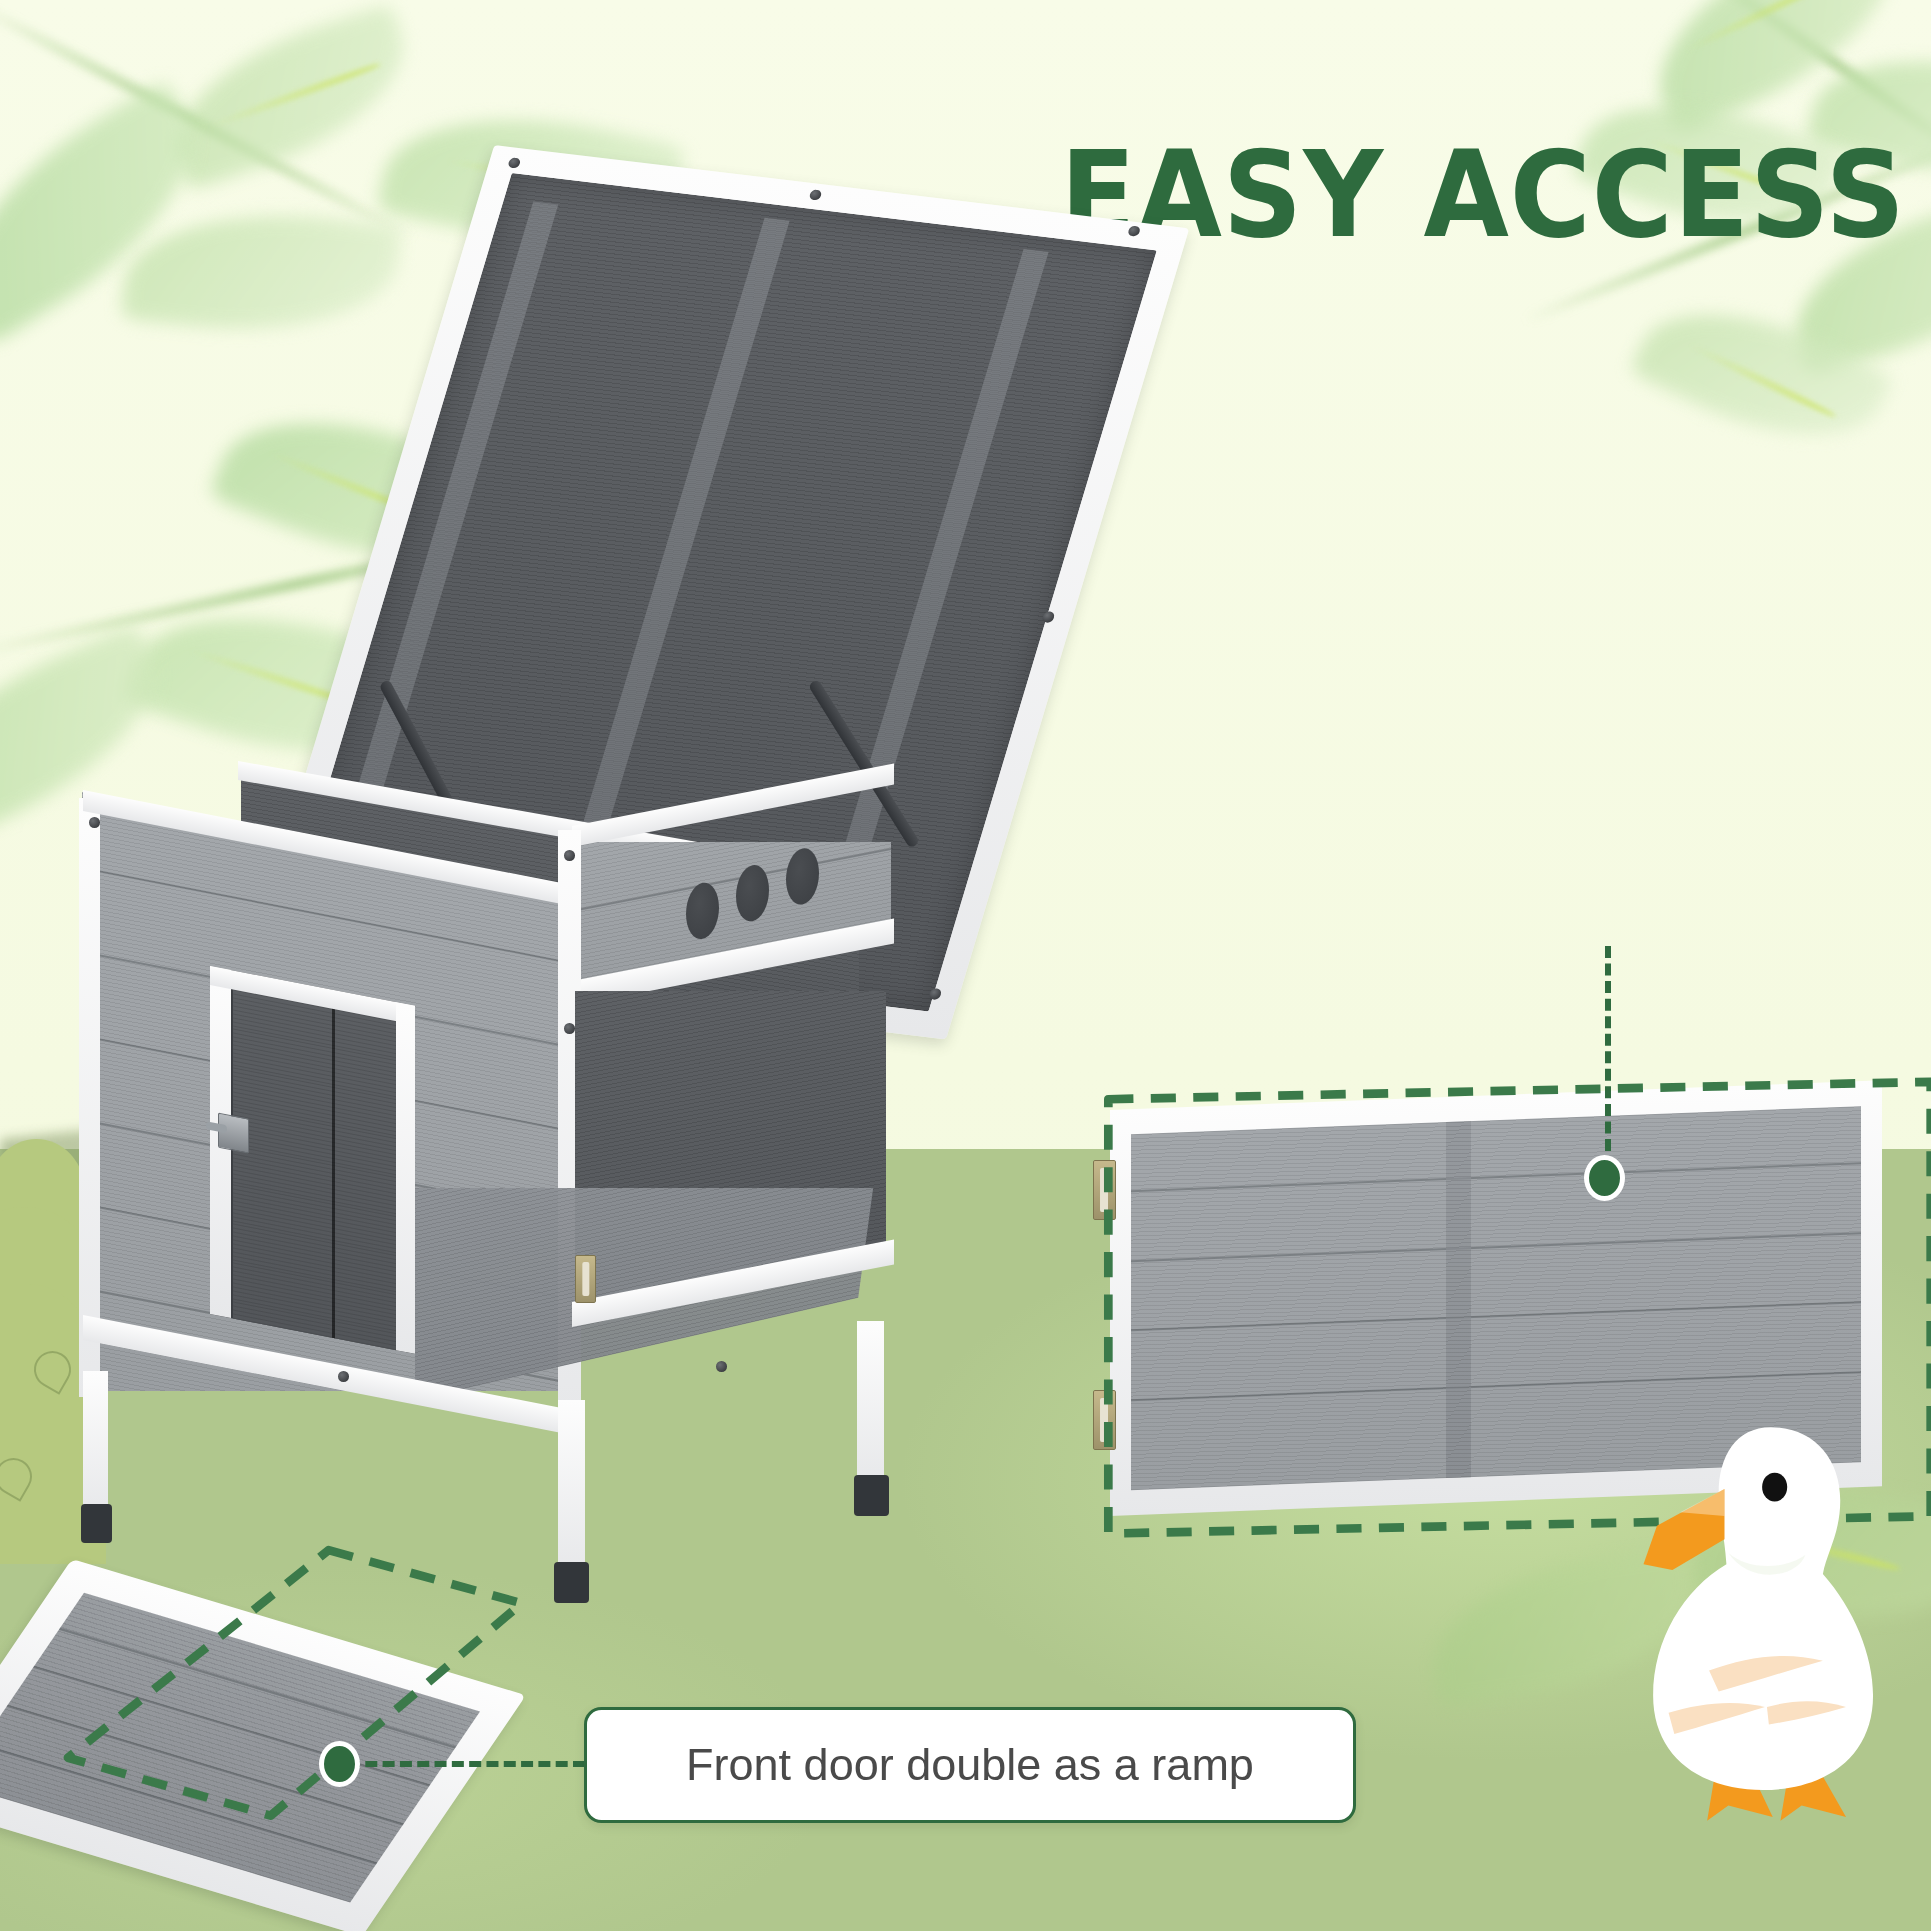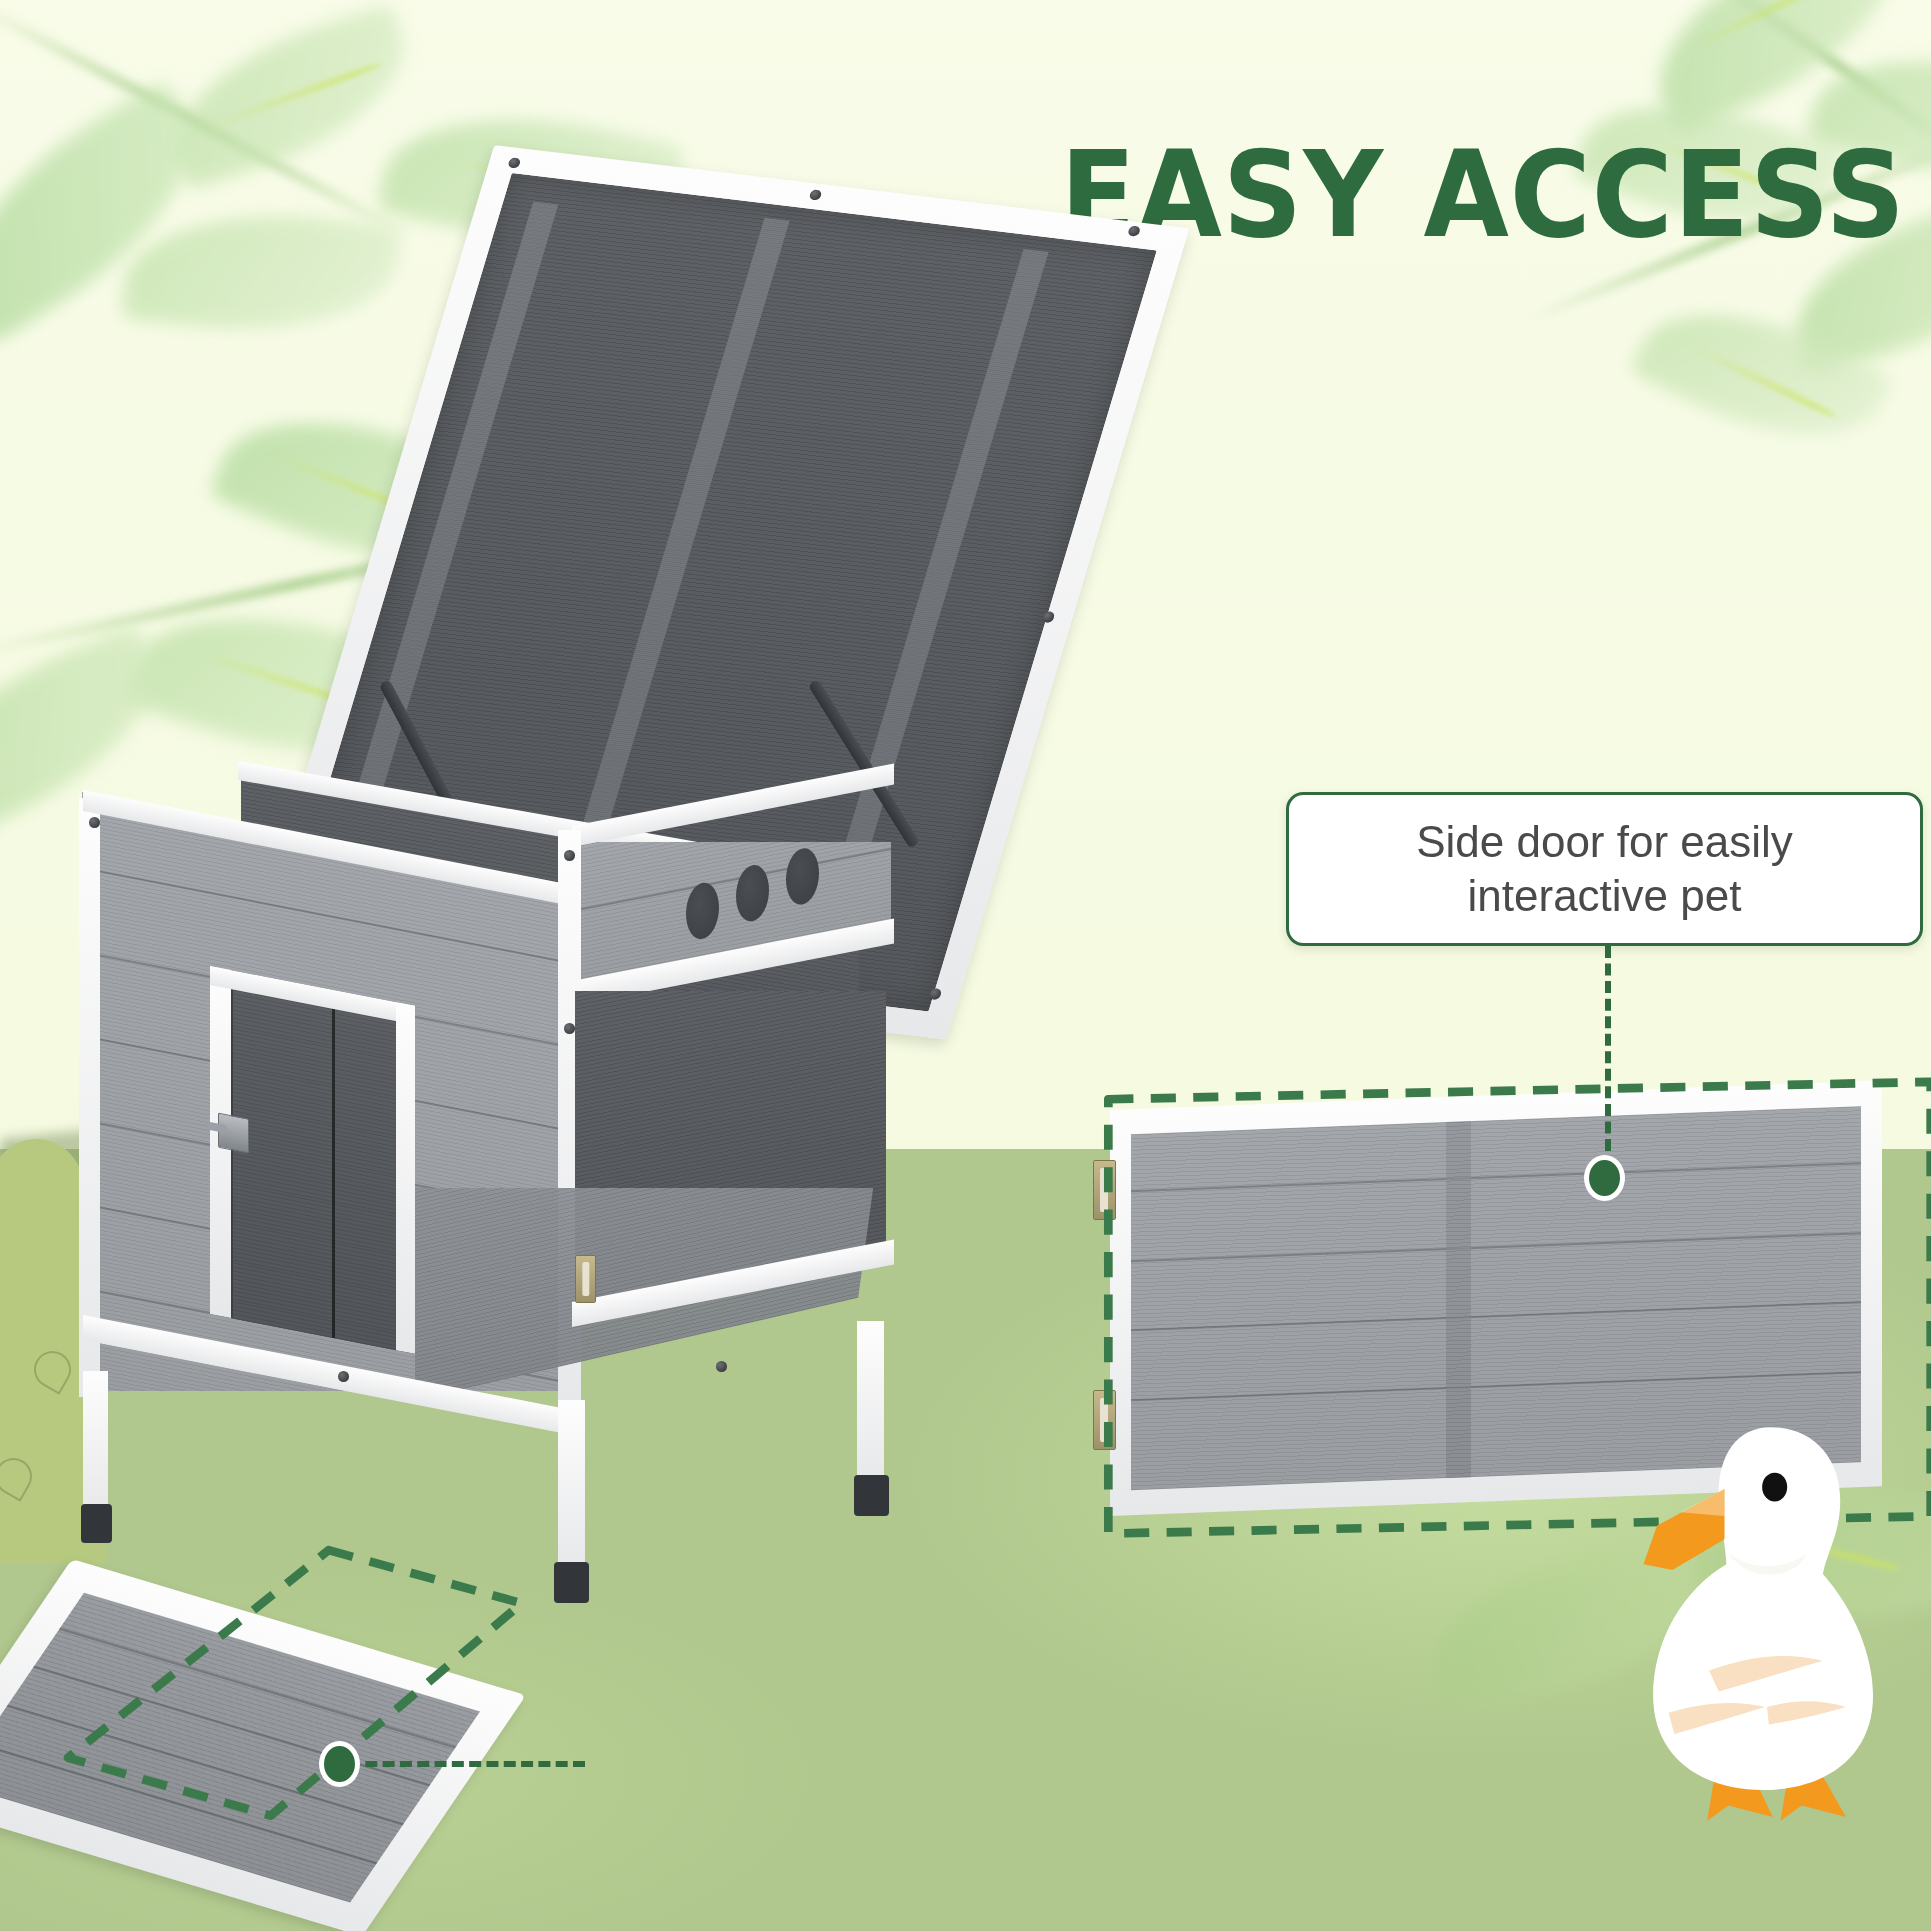--- a/index.html
+++ b/index.html
@@ -302,22 +302,22 @@
     <ellipse cx="218" cy="110" rx="13" ry="15" fill="#111111"></ellipse>
 
     <path d="M150 300 C190 286 228 280 268 290 C232 300 196 312 160 322 Z" fill="#FAE0C2"></path>
     <path d="M108 344 C140 334 176 330 208 338 C176 348 142 358 114 366 Z" fill="#FAE0C2"></path>
     <path d="M210 338 C238 330 266 330 292 338 C266 346 238 352 212 356 Z" fill="#FAE0C2"></path>
   </svg>
 
   <div class="lead lead-v" style="left:1605px;top:946px;height:205px;"></div>
   <div class="dot" style="left:1584px;top:1155px;"></div>
 
-  <div class="callout" id="callout-side">
-    <span>Side door for easily interactive pet</span>
-  </div>
 
   <div class="lead lead-h" style="left:348px;top:1761px;width:237px;"></div>
   <div class="dot" style="left:319px;top:1741px;"></div>
 
+  <div class="callout" id="callout-front">
+    <span>Front door double as a ramp</span>
+  </div>
 
 </div>
 
 
 </body></html>

